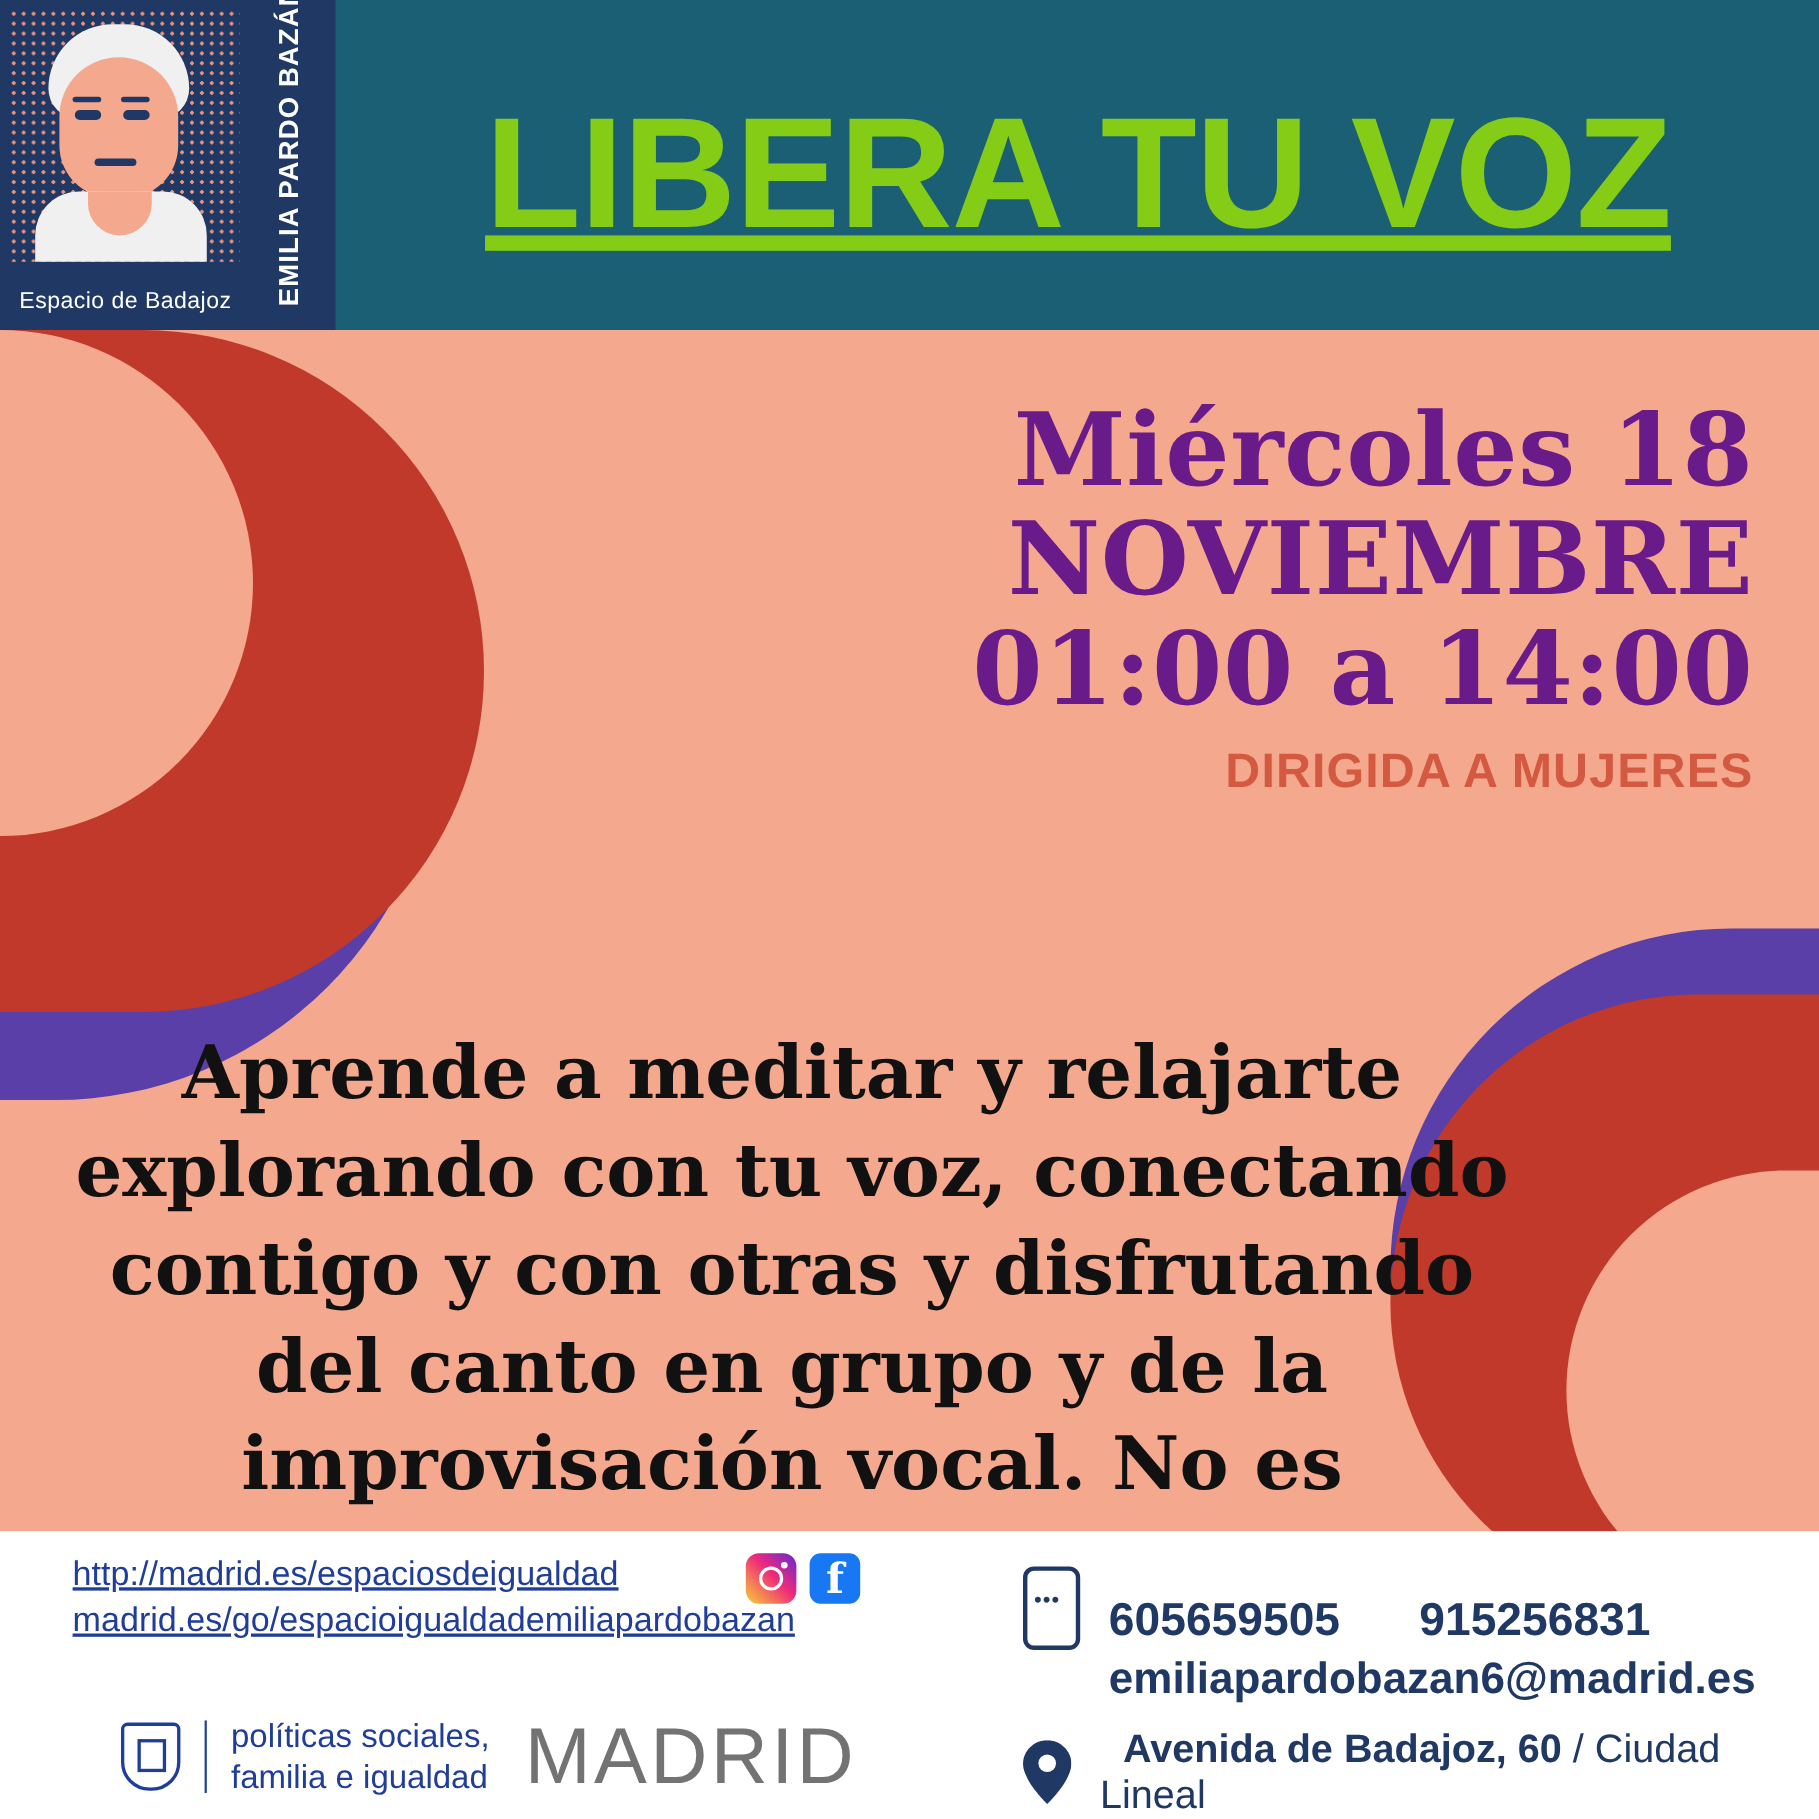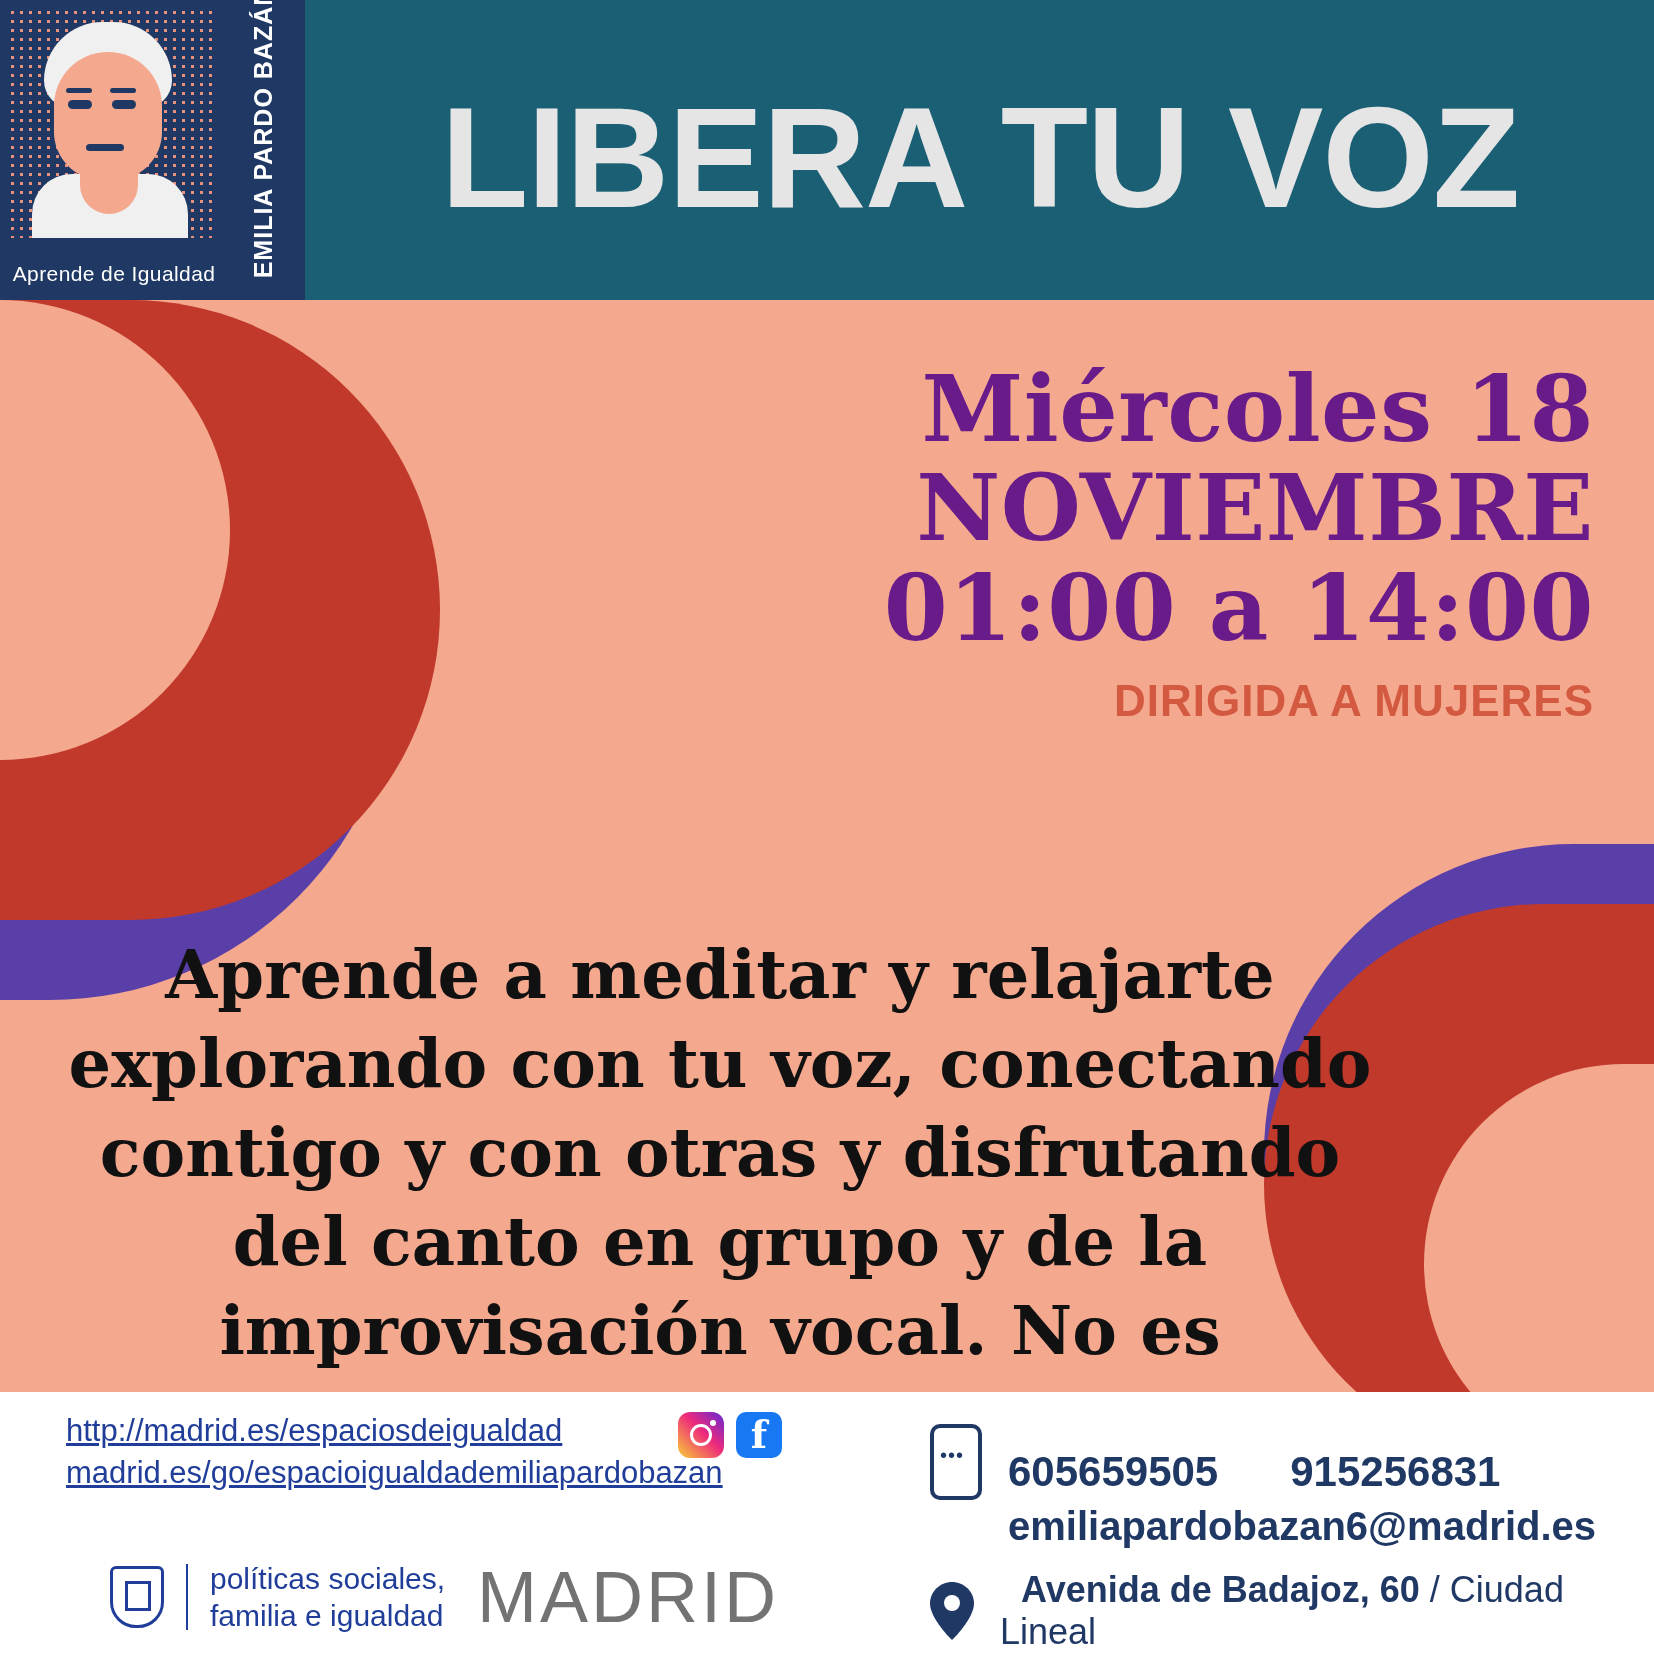--- a/index.html
+++ b/index.html
@@ -147,25 +147,26 @@
   }
   .header-title {
     position: absolute;
     left: 330px;
     top: 0;
     width: 1300px;
     height: 314px;
     display: flex;
     align-items: center;
     justify-content: center;
-    color: #e5e5e5;
+    color: #84cc16;
     font-weight: bold;
     font-size: 143px;
     letter-spacing: -1px;
     line-height: 1;
+    text-decoration: underline;
   }
 
   
   .arc-purple-left {
     position: absolute;
     left: -300px;
     top: 300px;
     width: 700px;
     height: 700px;
     border-radius: 0 700px 700px 0;
@@ -448,21 +449,21 @@
           <div class="hair"></div>
           <div class="head"></div>
           <div class="brow-l"></div>
           <div class="brow-r"></div>
           <div class="eye-l"></div>
           <div class="eye-r"></div>
           <div class="mouth"></div>
           <div class="body"></div>
           <div class="collar"></div>
         </div>
-        <div class="logo-caption">Aprende de Igualdad</div>
+        <div class="logo-caption">Espacio de Badajoz</div>
       </div>
       <div class="logo-vertical">
         <span>EMILIA PARDO BAZÁN</span>
       </div>
     </div>
     <div class="header-title">LIBERA TU VOZ</div>
   </div>
 
   <div class="date-block">
     <div class="date-line">Miércoles 18</div>

